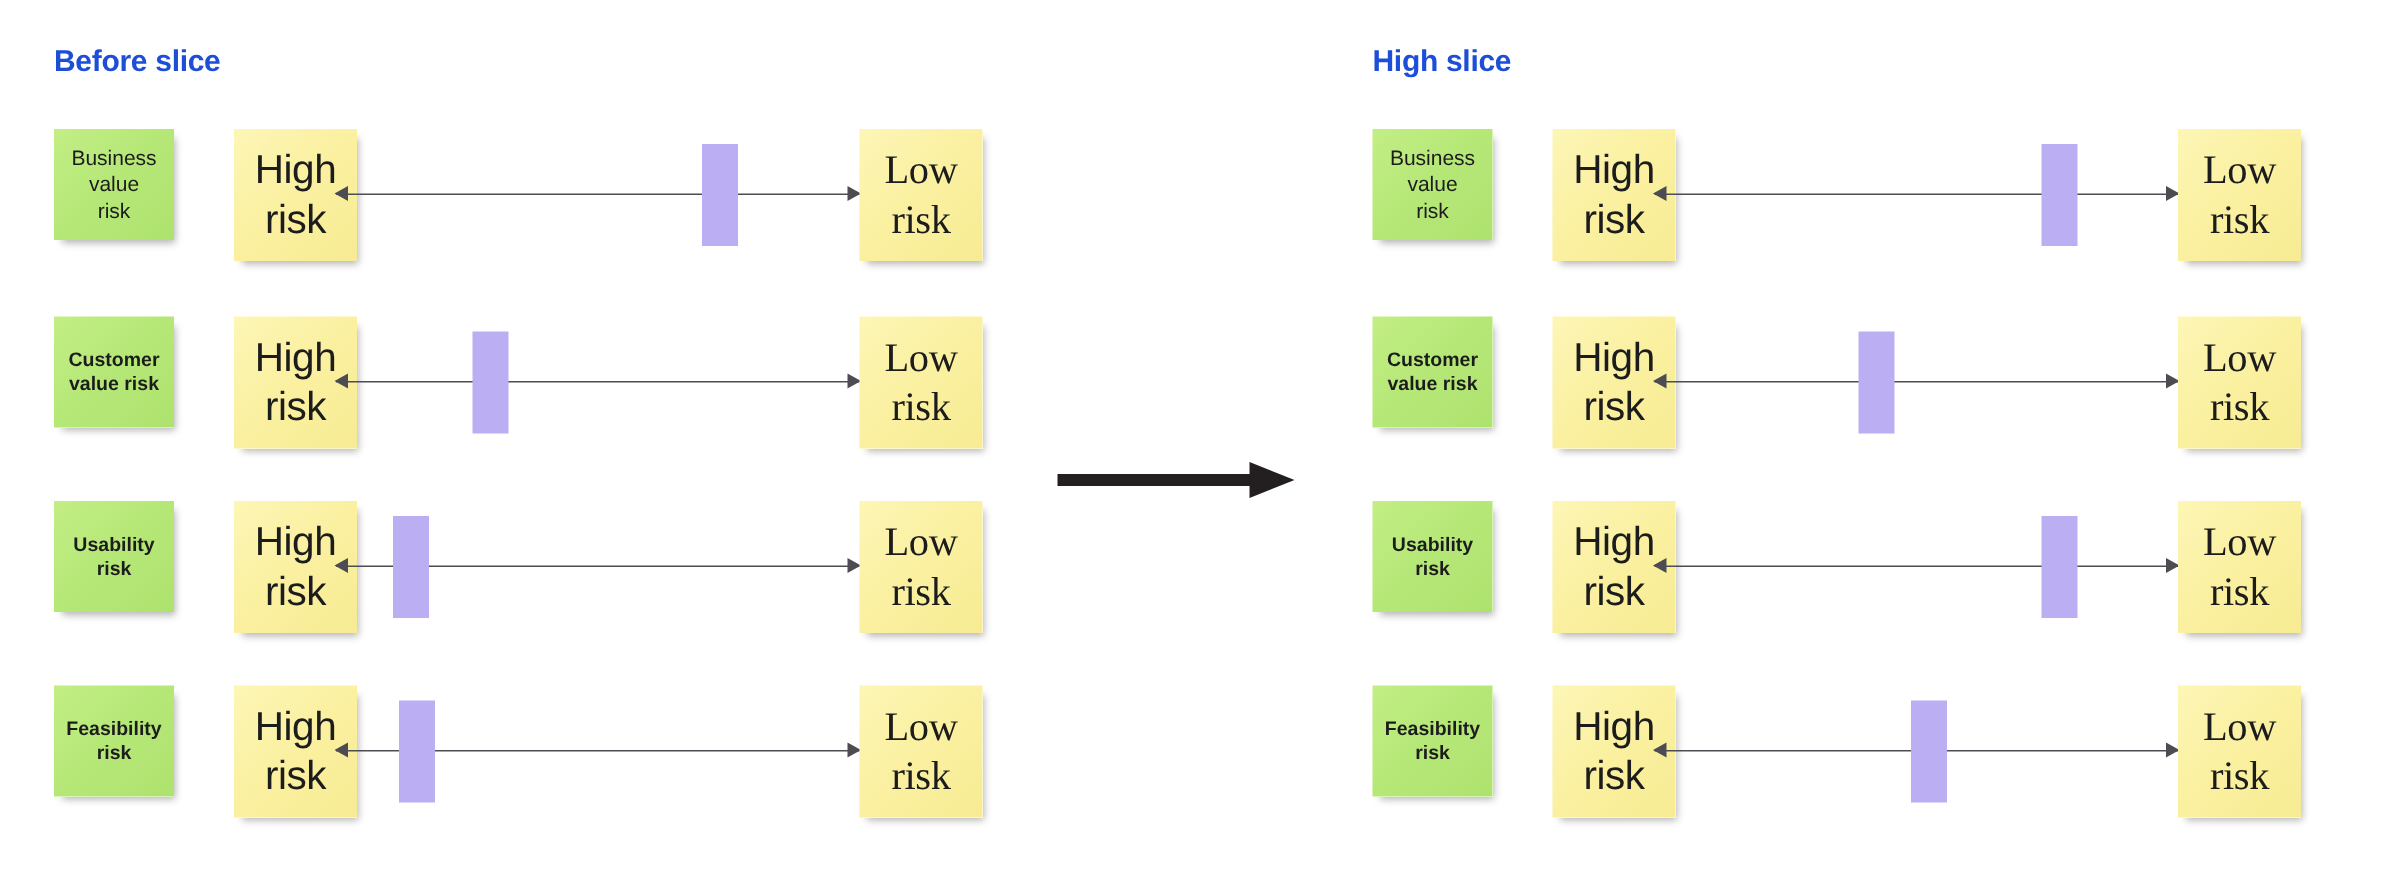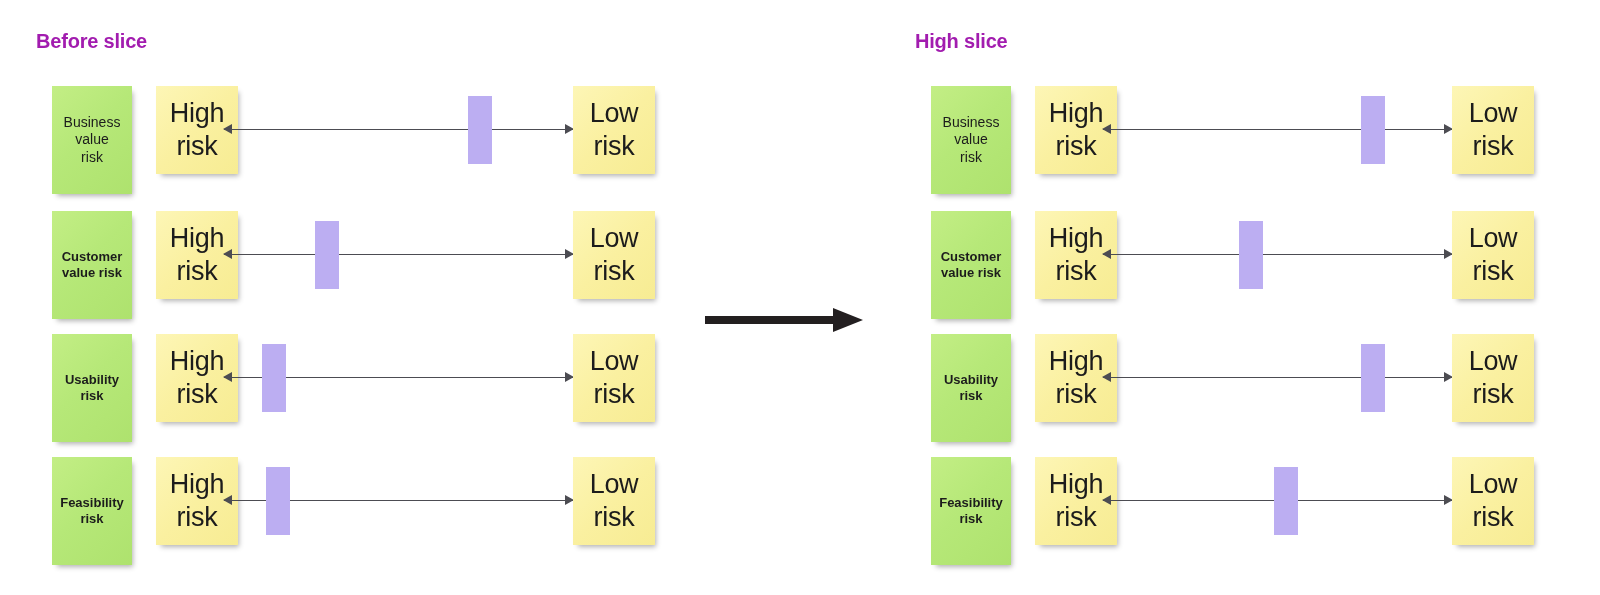--- a/index.html
+++ b/index.html
@@ -25,21 +25,21 @@
   #panel-before { left: 36px; }
   #panel-after  { left: 915px; }
 
   .panel-title {
     position: absolute;
     top: 30px;
     left: 0;
     font-size: 20px;
     font-weight: bold;
     letter-spacing: -0.2px;
-    color: #a21caf;
+    color: #1d4ed8;
     white-space: nowrap;
   }
 
   .row {
     position: absolute;
     left: 0;
     width: 700px;
     height: 90px;
   }
 
@@ -51,36 +51,36 @@
     align-items: center;
     justify-content: center;
     text-align: center;
     line-height: 1.22;
     color: #1c1c1c;
     box-shadow: 3px 4px 5px -2px rgba(0,0,0,0.30);
   }
   .note.green {
     background: linear-gradient(135deg,#c3ee85 0%, #b6e878 45%, #aee26e 100%);
     width: 80px;
-    height: 108px;
-    left: 16px;
+    height: 74px;
+    left: 0px;
     top: 0px;
     font-size: 14px;
     padding: 0 4px;
   }
   .note.green.small { font-size: 13px; font-weight: bold; }
   .note.yellow {
     background: linear-gradient(135deg,#fdf6b6 0%, #faf0a0 50%, #f7ec93 100%);
     width: 82px;
     height: 88px;
     font-size: 27px;
     letter-spacing: -0.3px;
   }
   .note.high { left: 120px; top: 0px; }
-  .note.low  { left: 537px; top: 0px; }
+  .note.low  { left: 537px; top: 0px; font-family: Liberation Serif, serif; }
 
   .note-text { display: block; }
 
   
   .scale {
     position: absolute;
     left: 188px;
     top: 38px;
     width: 349px;
     height: 12px;

